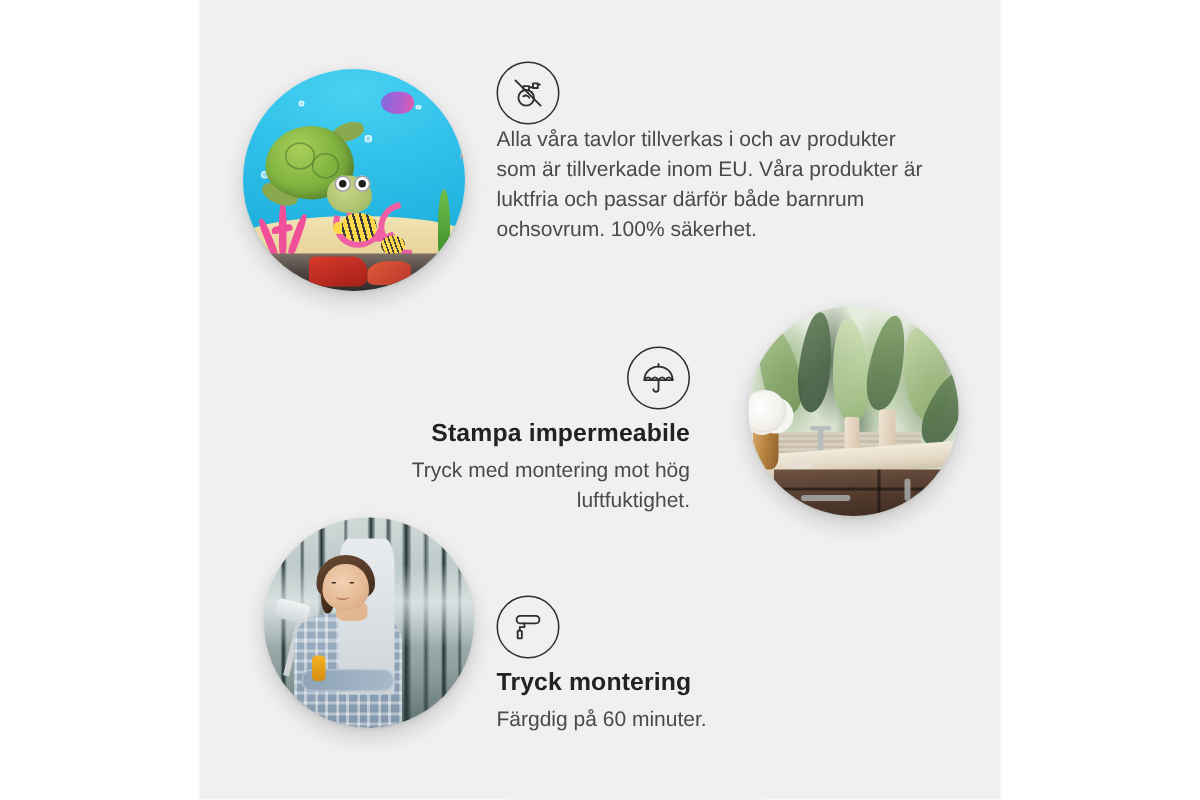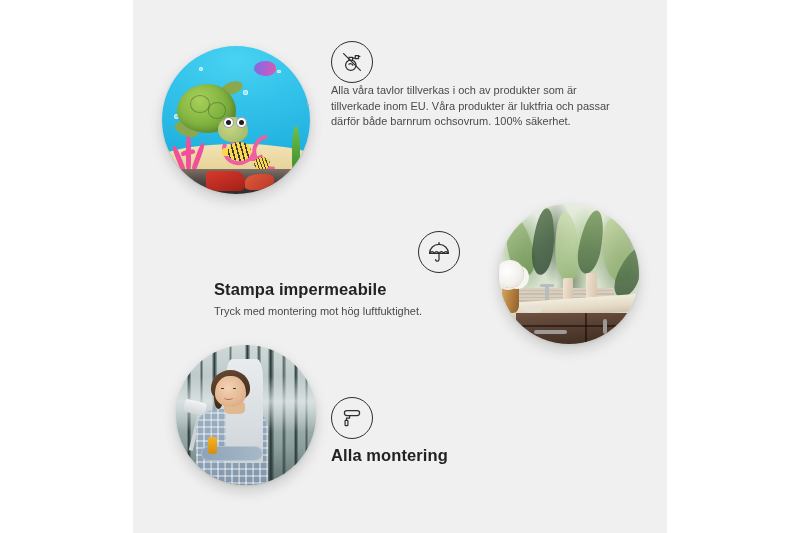--- a/index.html
+++ b/index.html
@@ -348,30 +348,30 @@
   }
   .feat h3 {
     margin: 8px 0 5px;
     font-size: 16.5px;
     font-weight: bold;
     color: #222222;
     letter-spacing: 0.1px;
   }
   .feat p {
     margin: 0;
-    font-size: 11px;
+    font-size: 14px;
     line-height: 1.42;
     color: #4a4a4a;
   }
 
   
   #feat-odor { left: 331px; top: 41px; width: 292px; }
 
   
-  #feat-water { left: 214px; top: 231px; width: 246px; text-align: left; }
+  #feat-water { left: 214px; top: 231px; width: 246px; text-align: right; }
   #feat-water .ico-wrap { display: flex; justify-content: flex-end; }
   #feat-water h3 { margin-top: 7px; }
 
   
   #feat-mount { left: 331px; top: 397px; width: 250px; }
   #feat-mount h3 { margin-top: 7px; }
 </style>
 </head>
 <body>
 
@@ -505,16 +505,17 @@
   <div class="feat" id="feat-mount">
     <div class="ico-wrap">
       <div class="ico-circle">
         <svg width="26" height="26" viewBox="0 0 26 26" fill="none" stroke="#2e2e2e" stroke-width="1.25" stroke-linecap="round" stroke-linejoin="round">
           <rect x="5.4" y="5.6" width="15.2" height="5" rx="2.5"></rect>
           <path d="M10.6 10.6v2.5h-3.1v2.3"></path>
           <rect x="6.1" y="15.4" width="2.8" height="5.2" rx="0.6"></rect>
         </svg>
       </div>
     </div>
-    <h3>Alla montering</h3>
+    <h3>Tryck montering</h3>
+    <p>Färgdig på 60 minuter.</p>
   </div>
 
 </div>
 
 </body></html>

